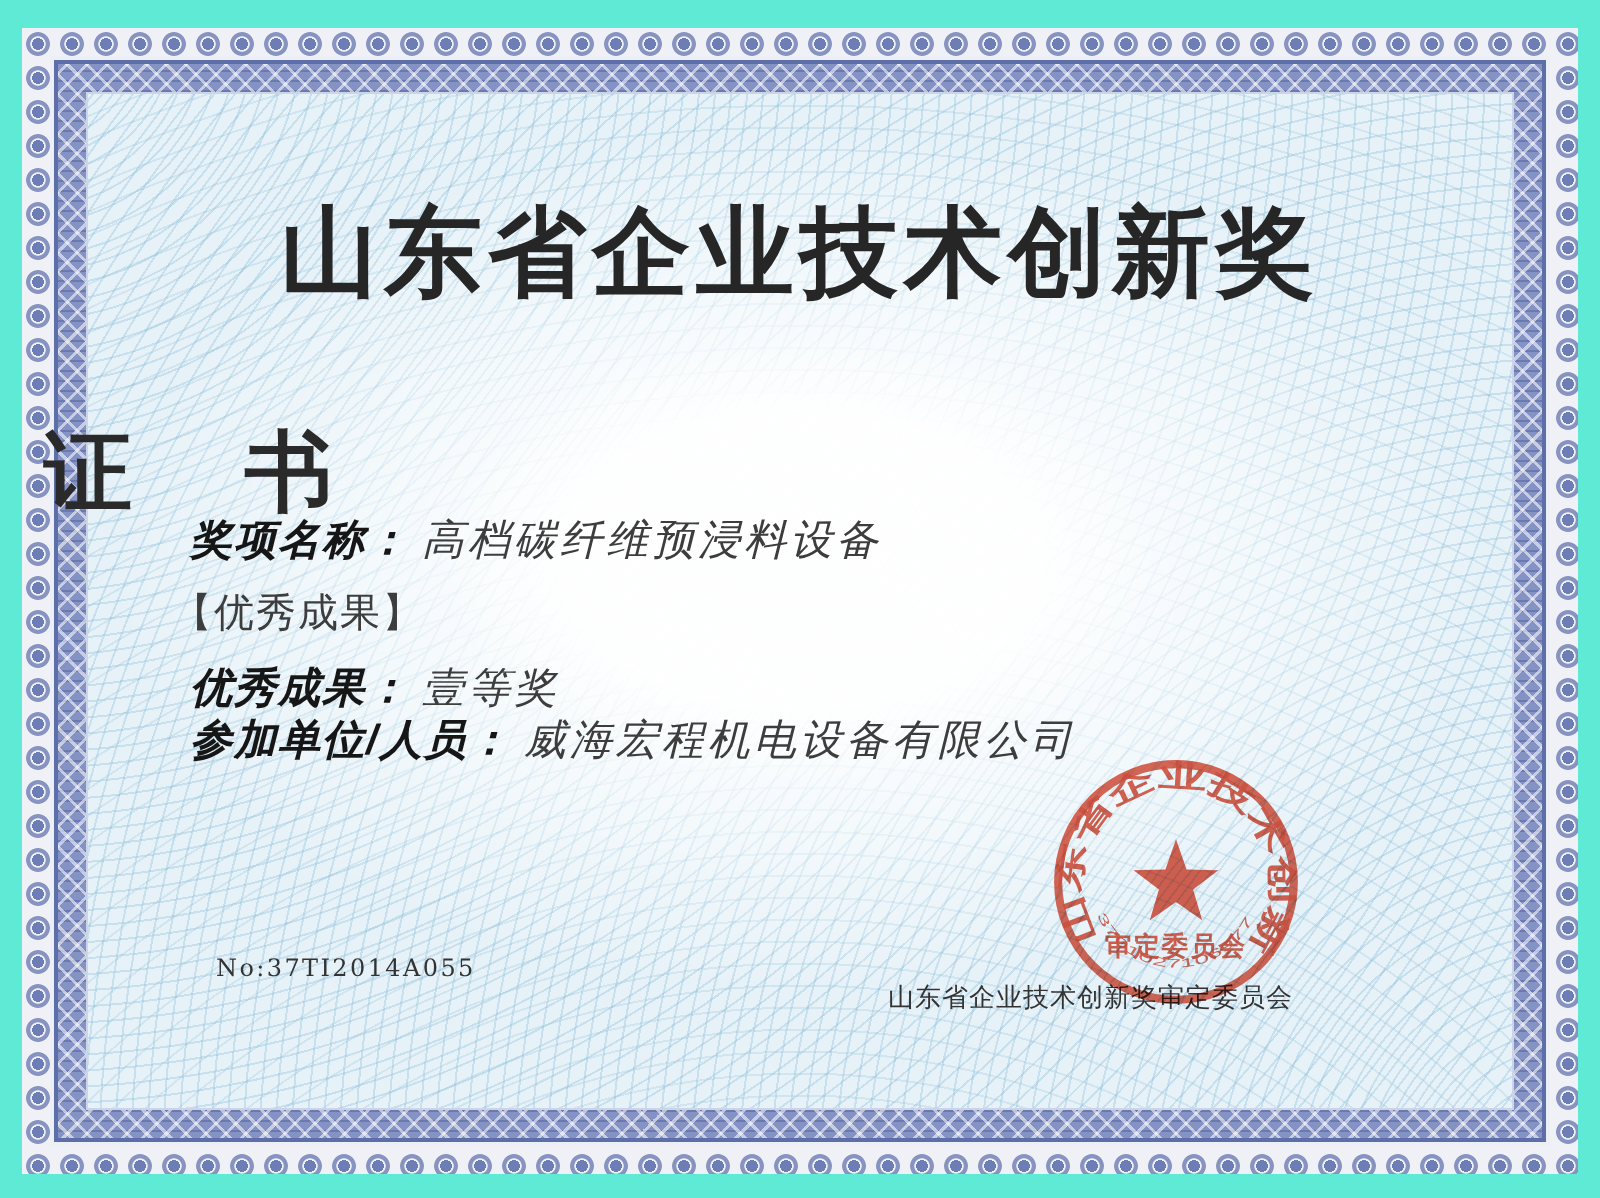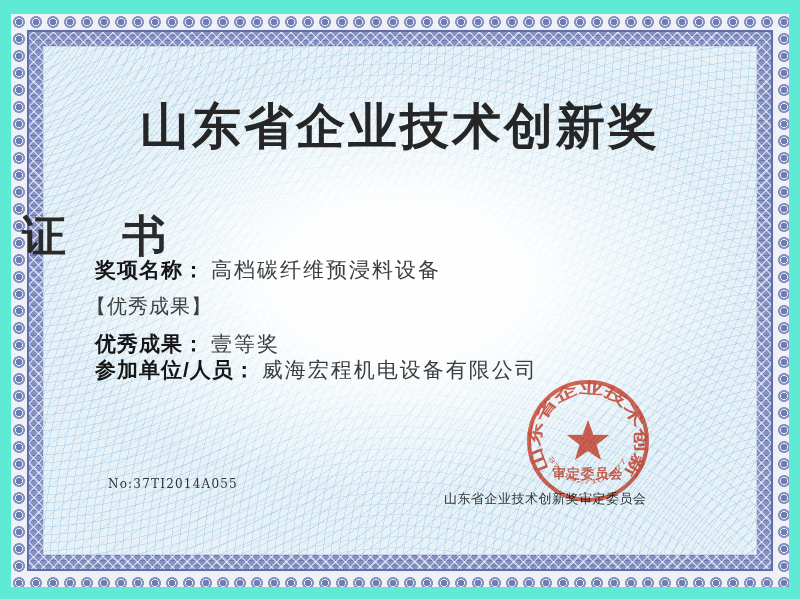--- a/index.html
+++ b/index.html
@@ -45,21 +45,21 @@
   .cert-title {
     position:absolute; left:0; right:0; top:94px;
     text-align:center; font-size:49px; font-weight:bold;
     color:#262626; letter-spacing:3px; white-space:nowrap;
   }
   .cert-subtitle {
     position:absolute; left:0; right:0; top:163px;
     text-align:left; font-size:44px; font-weight:bold;
     color:#2a2a2a; letter-spacing:22px; text-indent:22px; white-space:nowrap;margin-top:44px;
   }
-  .field-row { position:absolute; white-space:nowrap; }
+  .field-row { position:absolute; white-space:nowrap;font-style:italic; }
   .field-label {
     font-size:21px; font-weight:bold; color:#161616; letter-spacing:1px;
   }
   .field-value {
     font-size:21px; font-family:"DejaVu Serif","Liberation Serif",serif;
     color:#3d3d3d; margin-left:6px; letter-spacing:2px;
   }
   .note-line {
     position:absolute; left:86px; top:293px;
     font-size:20px; font-family:"DejaVu Serif","Liberation Serif",serif;

